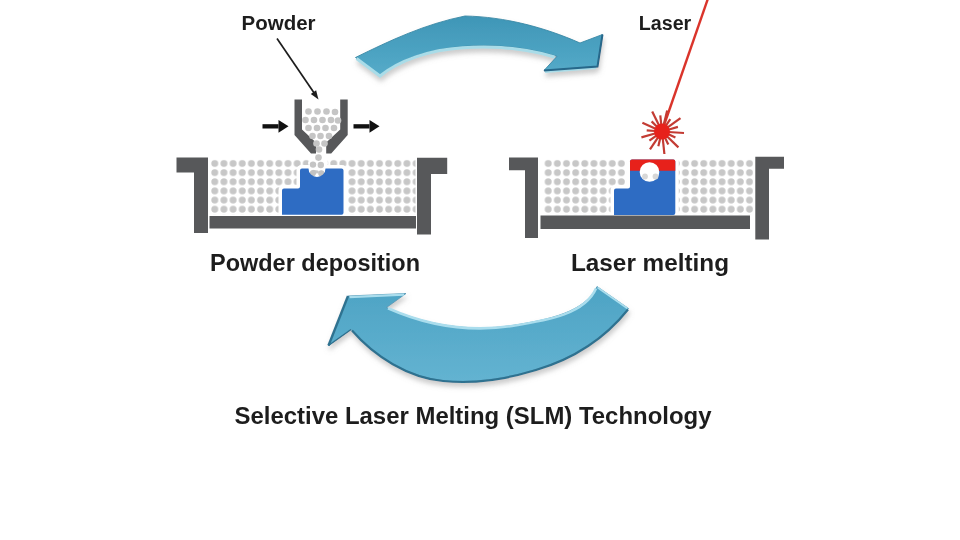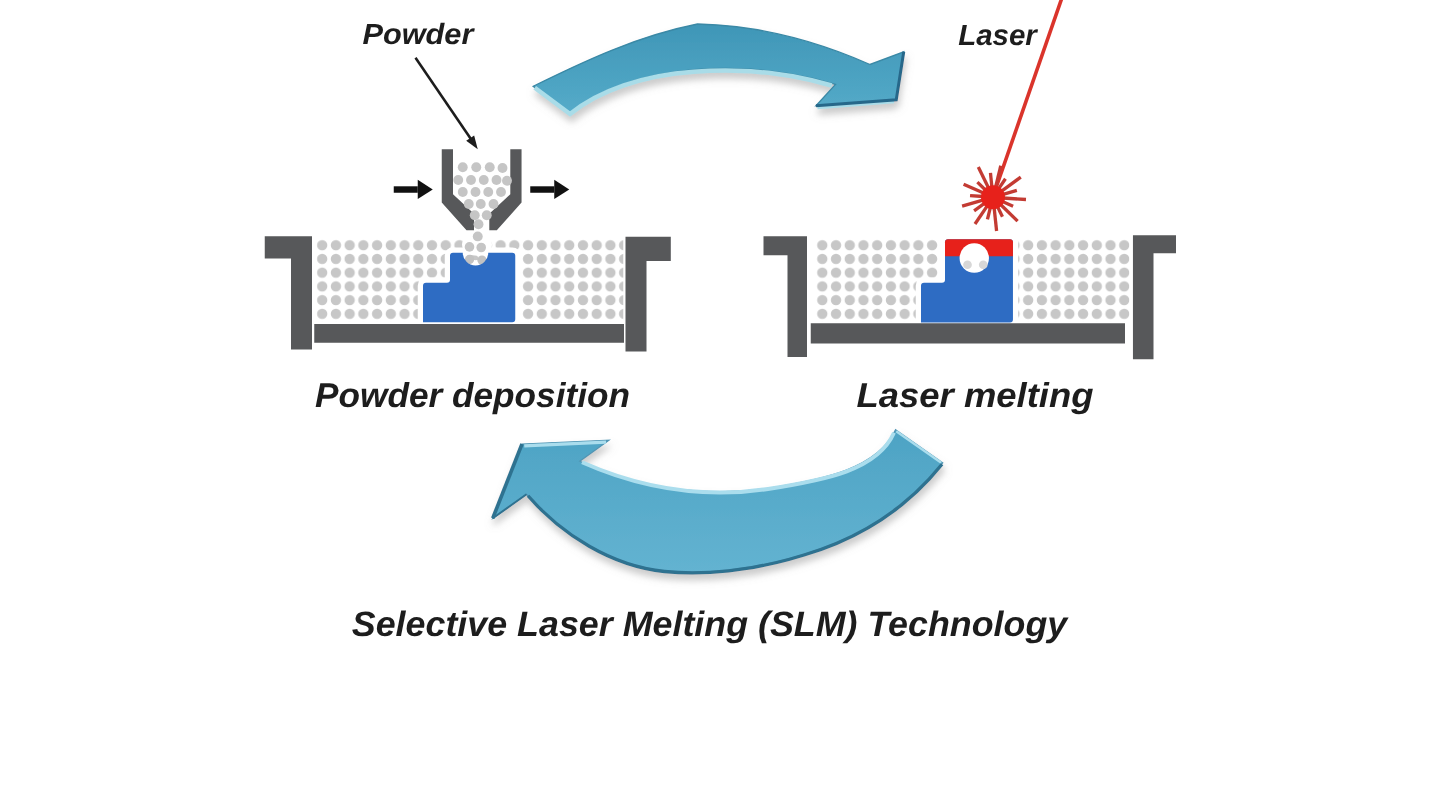--- a/index.html
+++ b/index.html
@@ -1,16 +1,16 @@
 <!DOCTYPE html>
 <html><head>
 <meta charset="utf-8">
 <style>
 html,body{margin:0;padding:0;background:#ffffff;}
-#stage{position:relative;width:960px;height:540px;background:#ffffff;overflow:hidden;font-style:italic;}
+#stage{position:relative;width:960px;height:540px;background:#ffffff;overflow:hidden;}
 svg{display:block;}
 text{font-family:"Liberation Sans",sans-serif;font-weight:bold;fill:#1d1d1d;}
 </style>
 </head>
 <body>
 <div id="stage">
 <svg width="960" height="540" viewBox="0 0 960 540">
 <defs>
 <pattern id="dotsL" width="9.15" height="9.15" patternUnits="userSpaceOnUse" patternTransform="translate(210.2,158.9)">
   <circle cx="4.6" cy="4.6" r="3.45" fill="#c7c7c7"></circle>

